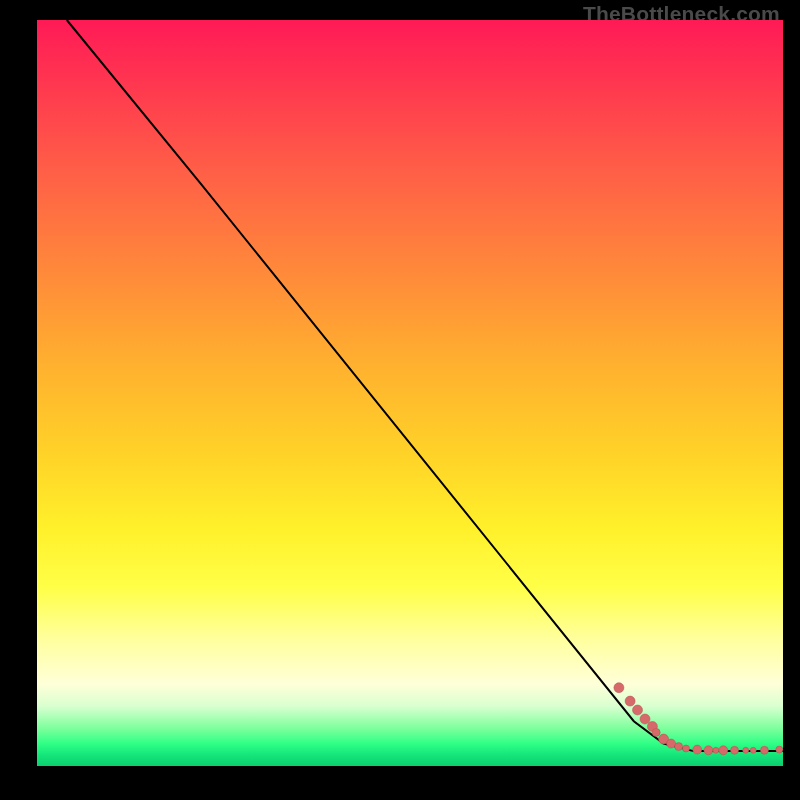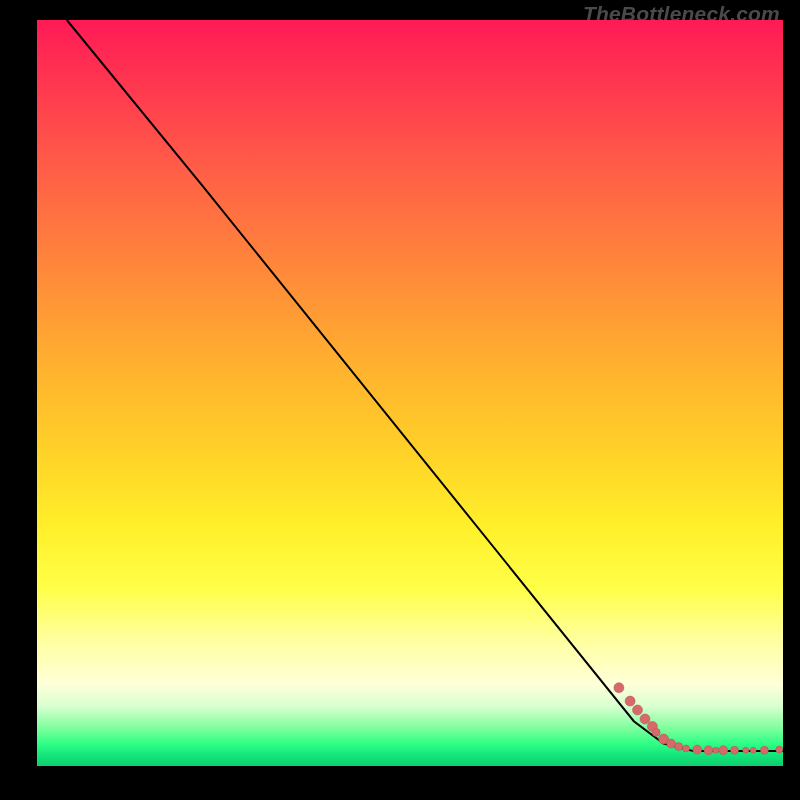--- a/index.html
+++ b/index.html
@@ -9,21 +9,20 @@
     height: 800px;
     background: #000;
     font-family: Arial, Helvetica, sans-serif;
     overflow: hidden;
   }
   .stage {
     position: relative;
     width: 800px;
     height: 676px;
     background: #000;
-    font-style: italic;
   }
   .plot {
     position: absolute;
     left: 37px;
     top: 20px;
     width: 746px;
     height: 746px;
     
     background: linear-gradient(
       to bottom,

